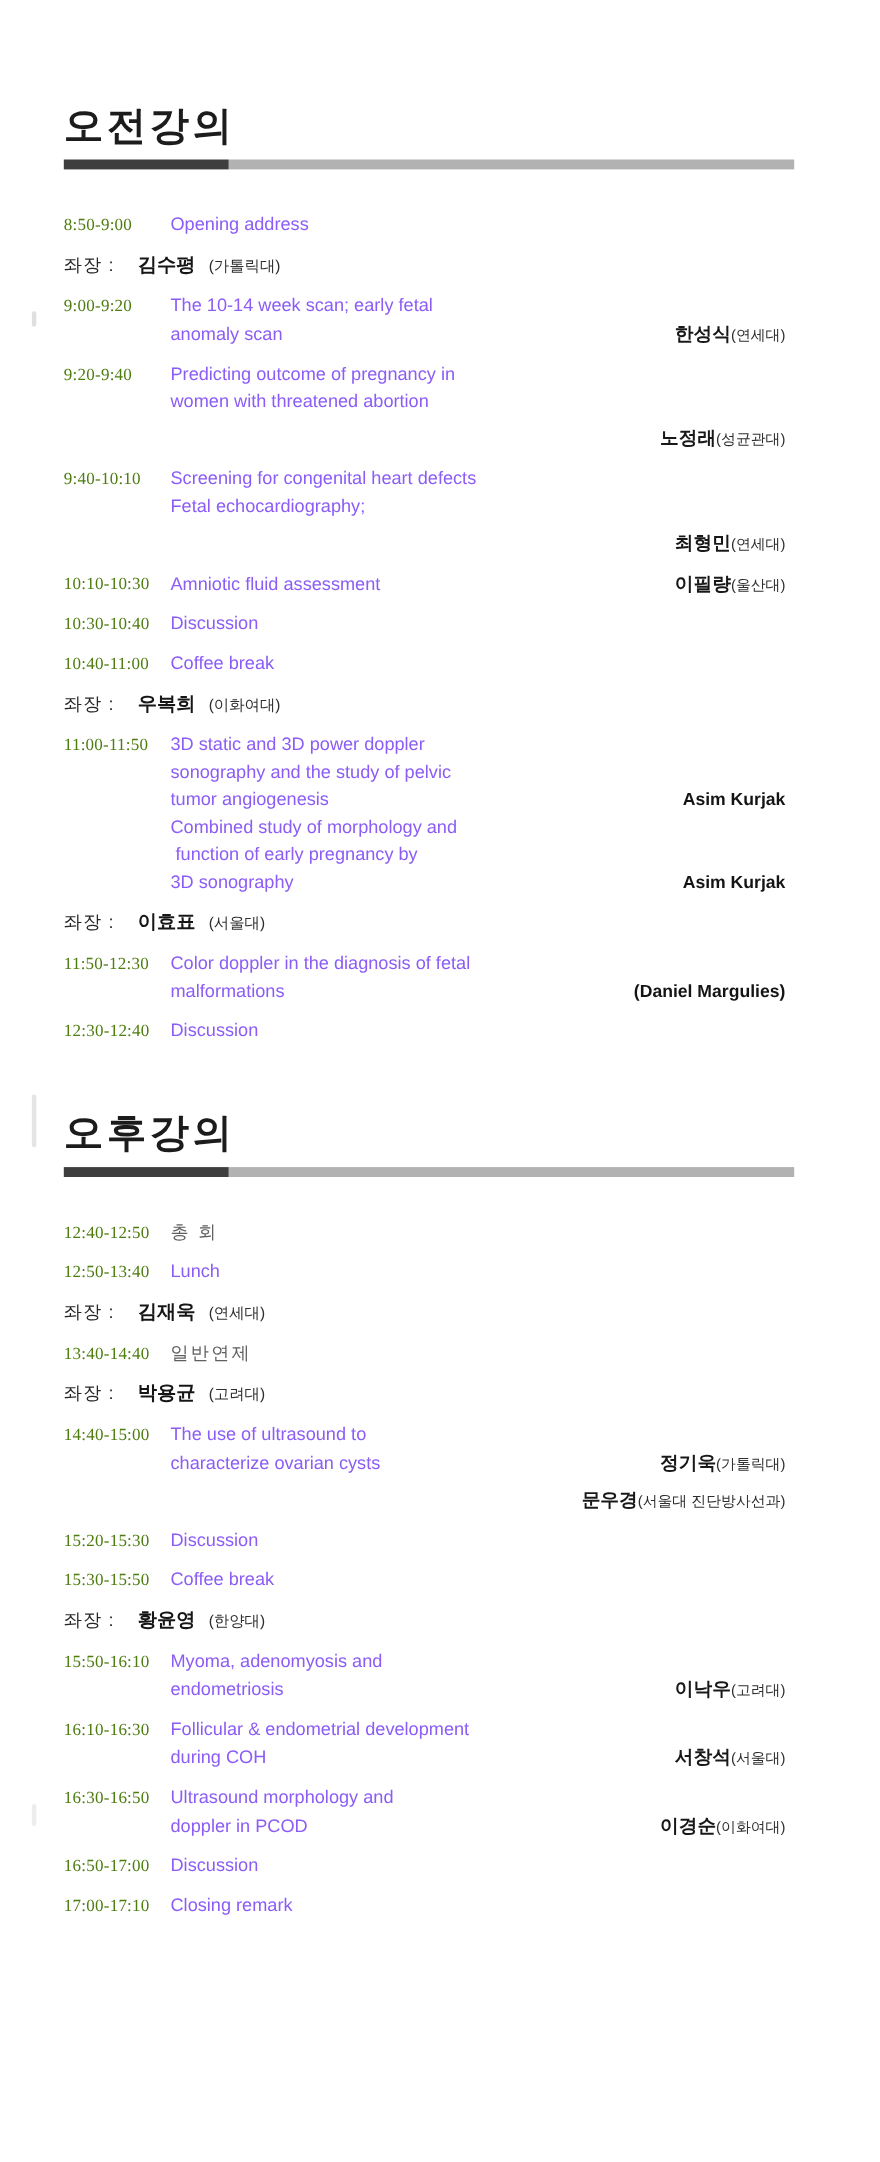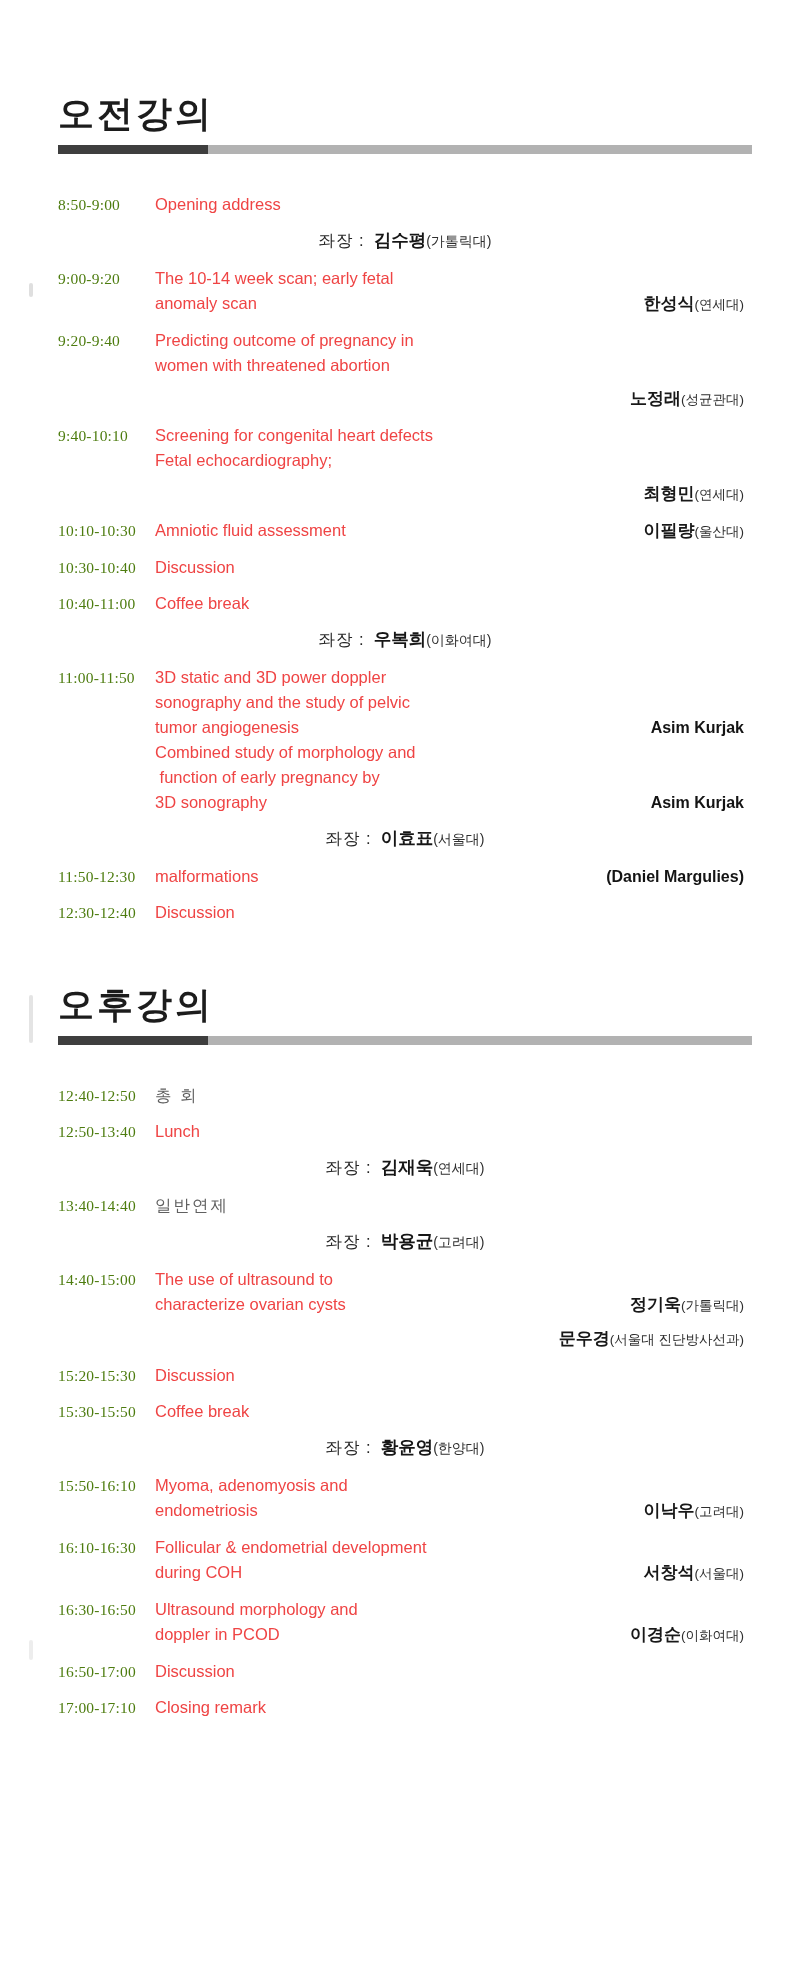--- a/index.html
+++ b/index.html
@@ -3,21 +3,21 @@
 <meta charset="utf-8">
 <style>
   * { margin: 0; padding: 0; box-sizing: border-box; }
   html, body { background: #ffffff; }
   body {
     width: 800px; height: 1965px;
     overflow: hidden; position: relative;
     font-family: "Liberation Sans", sans-serif;
     -webkit-font-smoothing: antialiased;
   }
-  .page { padding: 92px 48px 0 58px; }
+  .page { padding: 92px 78px 0 58px; }
 
   
   .section-header { margin-bottom: 38px; }
   .section-title {
     font-size: 36px; font-weight: bold; color: #1c1c1c;
     letter-spacing: 3px; line-height: 44px;
   }
   .section-bar { display: flex; height: 9px; margin-top: 9px; }
   .bar-dark  { width: 150px; background: #3e3e3e; }
   .bar-light { flex: 1; background: #b2b2b2; }
@@ -27,35 +27,35 @@
   .row { display: flex; margin-bottom: 11px; }
   .time {
     width: 97px; flex: none;
     font-family: "Liberation Serif", serif; font-weight: normal;
     font-size: 15.5px; color: #4d7c0f; line-height: 25px;
     letter-spacing: 0.2px;
   }
   .body-col { flex: 1; min-width: 0; }
   .title-line { display: flex; justify-content: space-between; align-items: baseline; }
   .line-text {
-    font-size: 16.5px; color: #ef4444; line-height: 25px;
+    font-size: 16.5px; color: #8b5cf6; line-height: 25px;
     white-space: pre-wrap;
   }
   .line-text.ko-title { color: #606060; letter-spacing: 2px; }
 
   
   .line-speaker { white-space: nowrap; padding-right: 8px; line-height: 25px; }
   .sp-name { font-weight: bold; font-size: 17px; color: #181818; }
   .sp-affil { font-size: 13.5px; color: #2e2e2e; }
   .sp-en .sp-name { font-family: Liberation Sans, sans-serif; font-size: 16px; color: #141414; }
 
   
   .row.chair {
-    justify-content: center; align-items: baseline;
-    margin-top: 0; margin-bottom: 14px;
+    justify-content: flex-start; align-items: baseline;
+    margin-top: 0; margin-bottom: 14px; gap: 12px;
   }
   .chair-label { font-size: 16.5px; color: #262626; margin-right: 9px; letter-spacing: 1px; }
   .chair-name { font-weight: bold; font-size: 17.5px; color: #161616; }
   .chair-affil { font-size: 14px; color: #2e2e2e; }
 
   
   .row.speaker-only { justify-content: flex-end; margin-top: -3px; }
 
   
   .artifact {
@@ -189,20 +189,23 @@
         </div>
         <div class="row chair">
           <span class="chair-label">좌장 :</span>
           <span class="chair-name">이효표</span>
           <span class="chair-affil">(서울대)</span>
         </div>
         <div class="row session">
           <div class="time">11:50-12:30</div>
           <div class="body-col">
             <div class="title-line">
+              <span class="line-text">Color doppler in the diagnosis of fetal</span>
+            </div>
+            <div class="title-line">
               <span class="line-text">malformations</span>
               <span class="line-speaker sp-en"><span class="sp-name">(Daniel Margulies)</span></span>
             </div>
           </div>
         </div>
         <div class="row session">
           <div class="time">12:30-12:40</div>
           <div class="body-col">
             <div class="title-line">
               <span class="line-text">Discussion</span>

